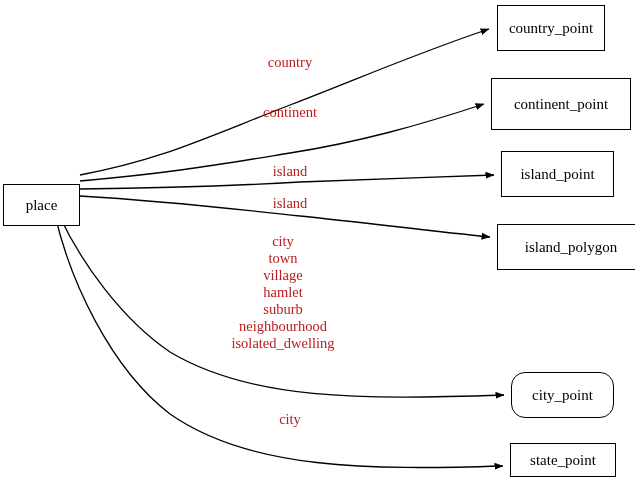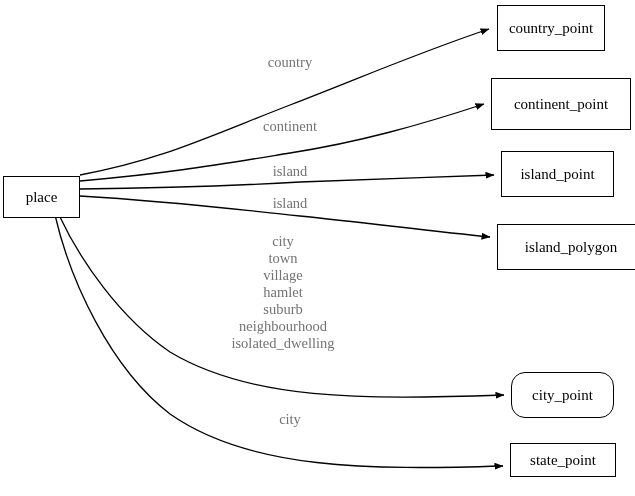--- a/index.html
+++ b/index.html
@@ -30,21 +30,21 @@
     display: flex;
     align-items: center;
     justify-content: center;
     color: #000000;
     font-size: 15px;
     line-height: 1;
     white-space: nowrap;
   }
   .edge-label {
     position: absolute;
-    color: #737373;
+    color: #b91c1c;
     font-size: 14.5px;
     line-height: 17px;
     white-space: pre;
     text-align: center;
     transform: translateX(-50%);
   }
 </style>
 </head>
 <body>
 
@@ -60,21 +60,21 @@
         <path d="M 80,175 C 160,160 200,140 290,105 C 360,78 420,52 489,29" fill="none" stroke="#000000" stroke-width="1.3" marker-end="url(#arrowhead)"></path>
         <path d="M 80,181 C 170,173 210,166 290,153 C 360,142 420,125 484,104" fill="none" stroke="#000000" stroke-width="1.3" marker-end="url(#arrowhead)"></path>
         <path d="M 80,189 C 180,188 230,186 300,182 C 360,180 430,177 494,175" fill="none" stroke="#000000" stroke-width="1.3" marker-end="url(#arrowhead)"></path>
         <path d="M 80,196 C 180,202 230,209 300,216 C 360,222 430,231 490,237" fill="none" stroke="#000000" stroke-width="1.3" marker-end="url(#arrowhead)"></path>
         <path d="M 59,215 C 80,260 120,318 170,352 C 250,400 360,400 504,395" fill="none" stroke="#000000" stroke-width="1.3" marker-end="url(#arrowhead)"></path>
         <path d="M 55,215 C 70,280 110,368 170,414 C 250,470 370,470 503,466" fill="none" stroke="#000000" stroke-width="1.3" marker-end="url(#arrowhead)"></path>
       </g>
   </svg>
 
   <div id="nodes-layer">
-      <div class="node-box" style="left: 3px; top: 176px; width: 77px; height: 42px;">
+      <div class="node-box" style="left: 3px; top: 184px; width: 77px; height: 42px;">
         <span>place</span>
       </div>
       <div class="node-box" style="left: 497px; top: 5px; width: 108px; height: 46px;">
         <span>country_point</span>
       </div>
       <div class="node-box" style="left: 491px; top: 78px; width: 140px; height: 52px;">
         <span>continent_point</span>
       </div>
       <div class="node-box" style="left: 501px; top: 151px; width: 113px; height: 46px;">
         <span>island_point</span>
@@ -84,21 +84,21 @@
       </div>
       <div class="node-box" style="left: 511px; top: 372px; width: 103px; height: 46px; border-radius: 14px;">
         <span>city_point</span>
       </div>
       <div class="node-box" style="left: 510px; top: 443px; width: 106px; height: 34px;">
         <span>state_point</span>
       </div>
     </div>
   <div id="labels-layer">
       <div class="edge-label" style="left: 290px; top: 54px;">country</div>
-      <div class="edge-label" style="left: 290px; top: 118px;">continent</div>
+      <div class="edge-label" style="left: 290px; top: 104px;">continent</div>
       <div class="edge-label" style="left: 290px; top: 163px;">island</div>
       <div class="edge-label" style="left: 290px; top: 195px;">island</div>
       <div class="edge-label" style="left: 283px; top: 233px;">city
 town
 village
 hamlet
 suburb
 neighbourhood
 isolated_dwelling</div>
       <div class="edge-label" style="left: 290px; top: 411px;">city</div>

